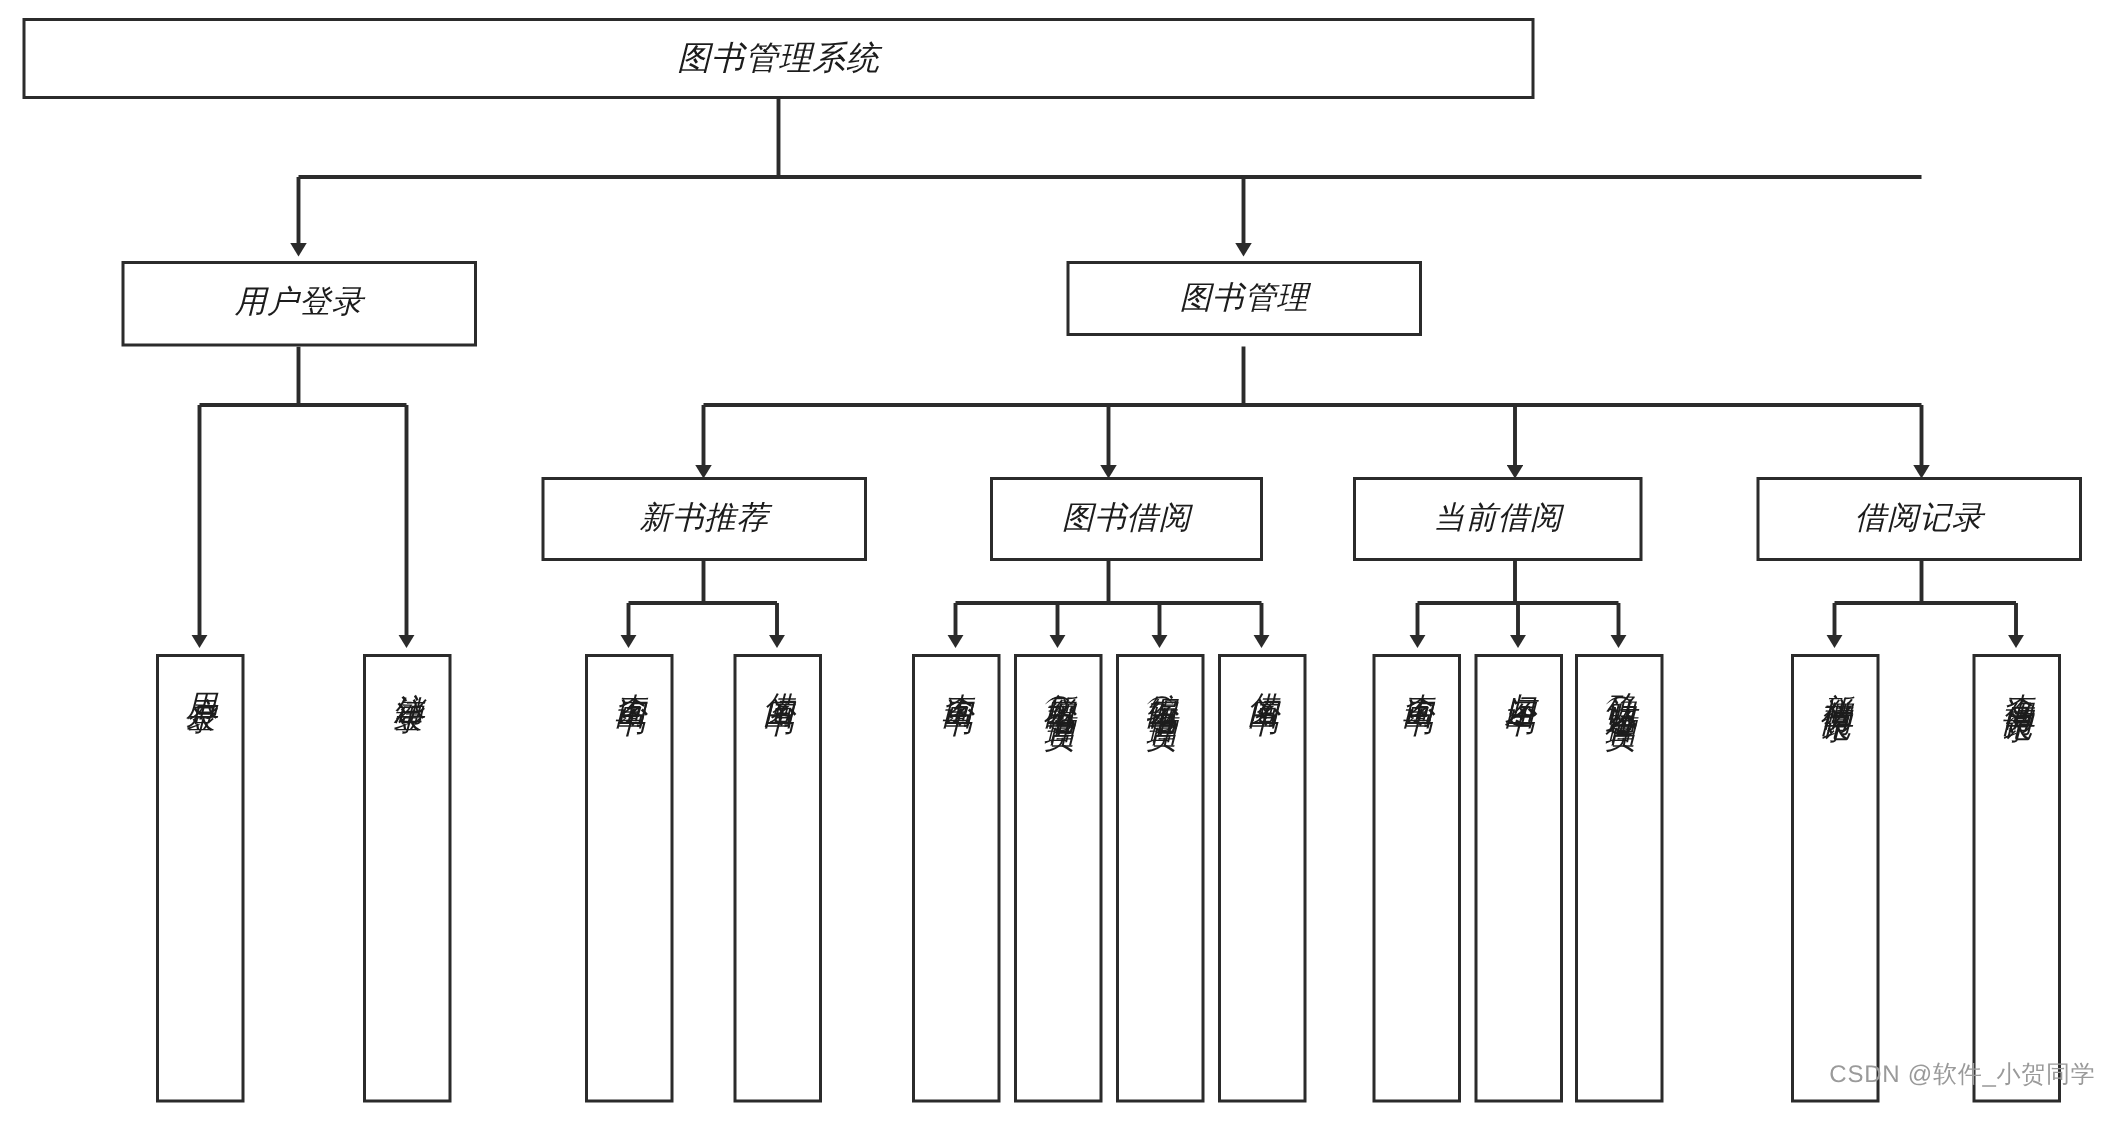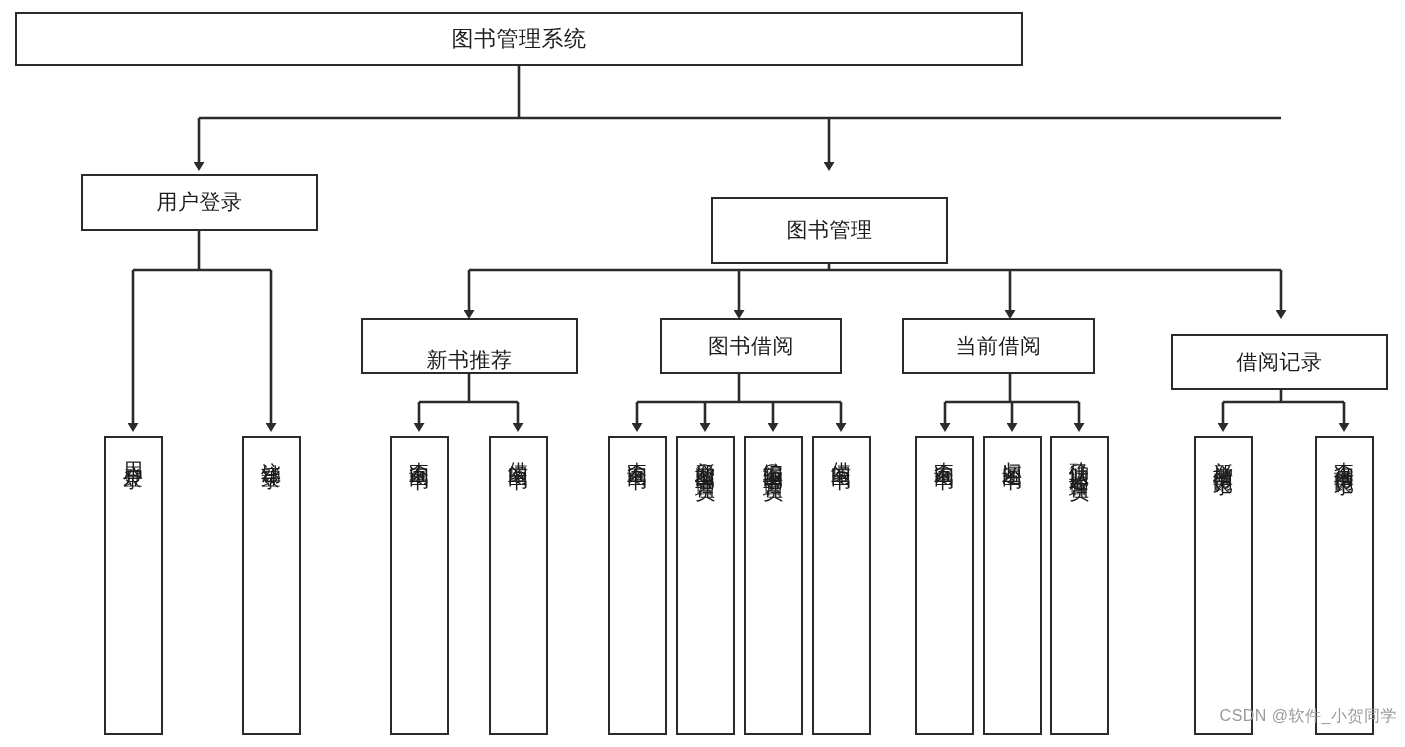--- a/index.html
+++ b/index.html
@@ -29,20 +29,21 @@
   }
   .node {
     position: absolute;
     box-sizing: border-box;
     background: #ffffff;
     border: 2.6px solid #2b2b2b;
     display: flex;
     align-items: center;
     justify-content: center;
     text-align: center;
+    font-style: italic;
   }
   .node .label {
     font-size: 21px;
     line-height: 1.15;
     color: #1c1c1c;
     letter-spacing: 0.5px;
     white-space: nowrap;
   }
   .node.root .label { font-size: 22px; }
   .node.level2 .label { font-size: 21px; }
@@ -131,37 +132,37 @@
   </svg>
 
   <div class="node root" style="left:15px; top:12px; width:1008px; height:54px;">
     <span class="label">图书管理系统</span>
   </div>
 
   <div class="node level2" style="left:81px; top:174px; width:237px; height:57px;">
     <span class="label">用户登录</span>
   </div>
 
-  <div class="node level2" style="left:711px; top:174px; width:237px; height:67px;margin-top:23px;">
+  <div class="node level2" style="left:711px; top:174px; width:237px; height:50px;">
     <span class="label">图书管理</span>
   </div>
 
-  <div class="node level3" style="left:361px; top:318px; width:217px; height:56px;align-items:flex-end;">
+  <div class="node level3" style="left:361px; top:318px; width:217px; height:56px;">
     <span class="label">新书推荐</span>
   </div>
 
   <div class="node level3" style="left:660px; top:318px; width:182px; height:56px;">
     <span class="label">图书借阅</span>
   </div>
 
   <div class="node level3" style="left:902px; top:318px; width:193px; height:56px;">
     <span class="label">当前借阅</span>
   </div>
 
-  <div class="node level3" style="left:1171px; top:318px; width:217px; height:56px;margin-top:16px;">
+  <div class="node level3" style="left:1171px; top:318px; width:217px; height:56px;">
     <span class="label">借阅记录</span>
   </div>
 
   <div class="node leaf" style="left:104px; top:436px; width:59px; height:299px;">
     <span class="label">用户登录</span>
   </div>
 
   <div class="node leaf" style="left:242px; top:436px; width:59px; height:299px;">
     <span class="label">注销登录</span>
   </div>

